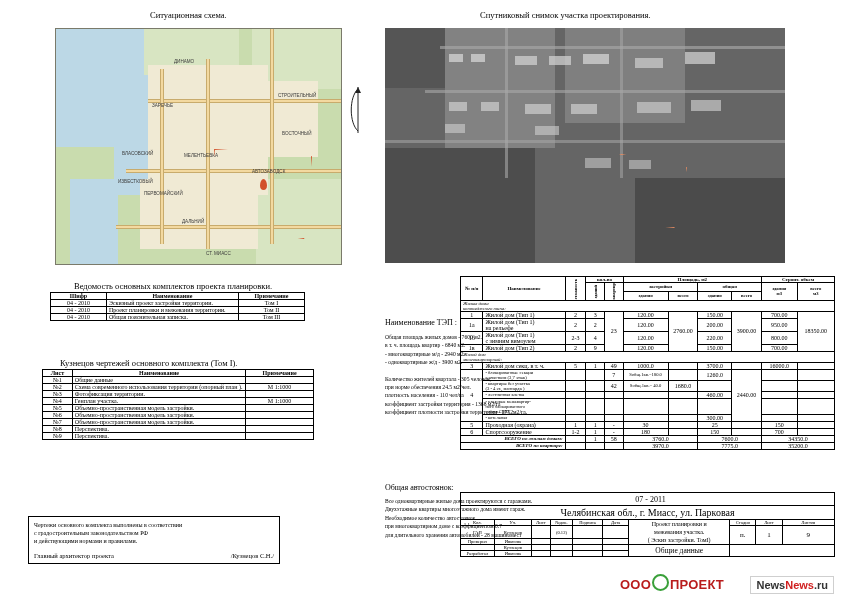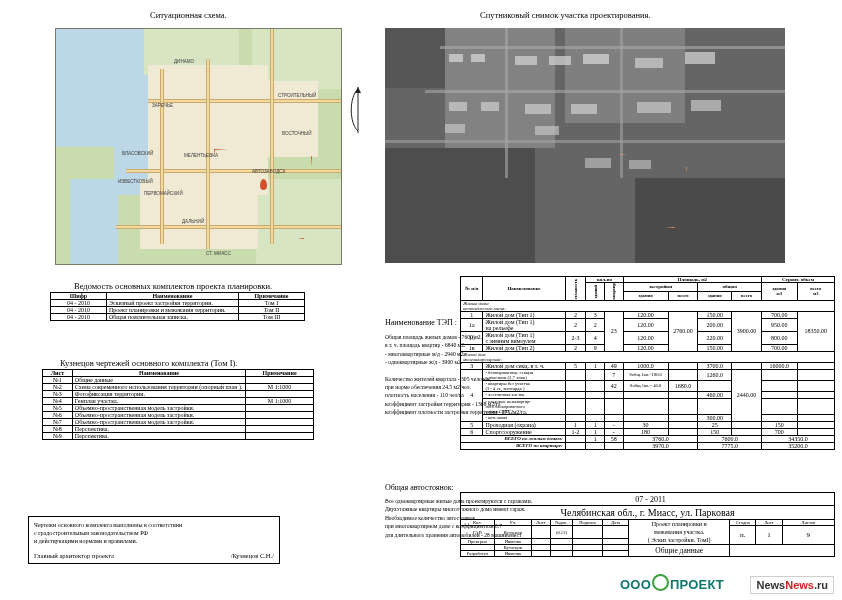--- a/index.html
+++ b/index.html
@@ -62,21 +62,21 @@
   #note{position:absolute;left:28px;top:516px;width:240px;border:1px solid #000;padding:4px 5px;}
   #note p{margin:0;font-size:6px;line-height:8px;}
   #note .arch{margin-top:7px;font-size:6.5px;display:flex;justify-content:space-between;}
 
   
   #tep{position:absolute;left:385px;top:333px;width:170px;font-size:5.6px;line-height:8.4px;}
   #auto{position:absolute;left:385px;top:497px;width:185px;font-size:5.6px;line-height:8.4px;}
 
   
   #logo{position:absolute;right:118px;bottom:8px;font-family:"Liberation Sans",sans-serif;
-        font-size:13px;font-weight:bold;color:#0f766e;letter-spacing:.2px;}
+        font-size:13px;font-weight:bold;color:#b91c1c;letter-spacing:.2px;}
   #logo .ring{display:inline-block;width:13px;height:13px;border:2px solid #3aa03a;border-radius:50%;
         position:relative;top:2px;margin:0 1px;}
   #wm{position:absolute;right:8px;bottom:6px;border:1px solid #cfcfcf;background:#fff;
       padding:2px 5px;font-family:"Liberation Sans",sans-serif;font-size:11px;font-weight:bold;color:#333;}
   #wm .red{color:#d01f1f;}
 </style>
 </head>
 <body>
 
 <div class="sheet">

